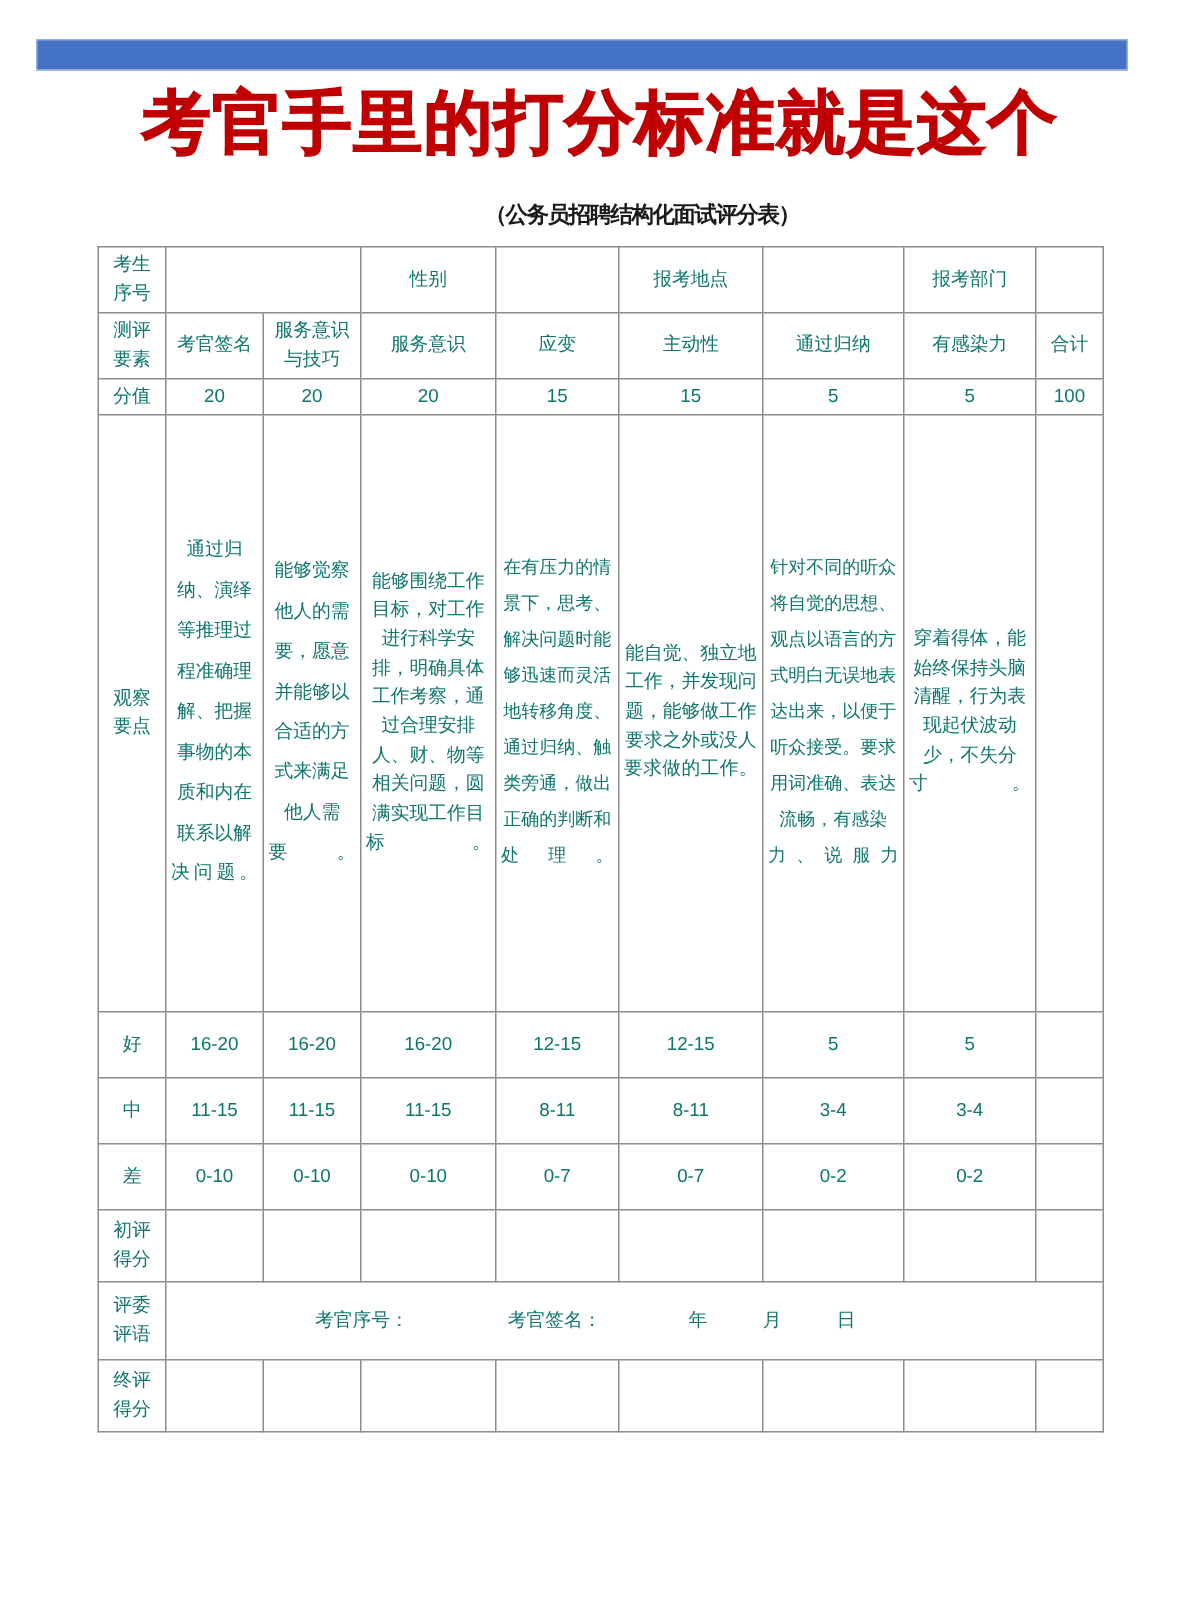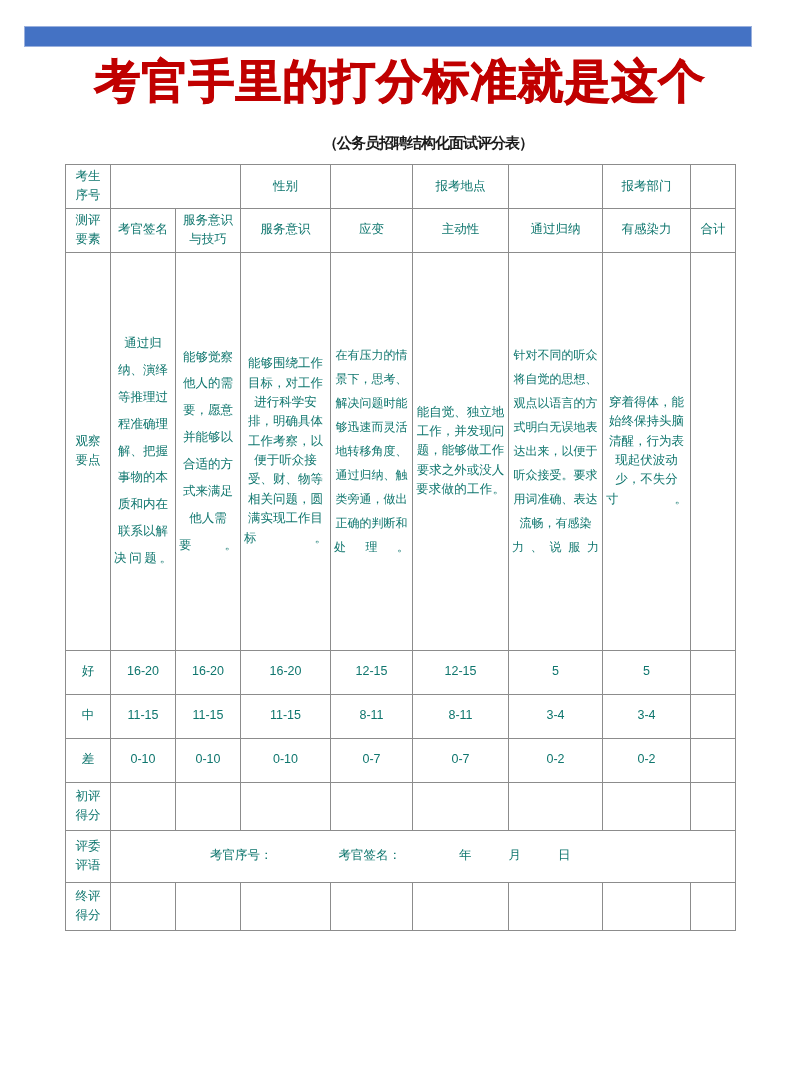--- a/index.html
+++ b/index.html
@@ -79,21 +79,21 @@
   td.obs{
     vertical-align:middle;
     text-align:justify;
     text-align-last:justify;
     font-size:12.5px;
     line-height:2.05;
     padding:6px 6px;
     letter-spacing:0px;
     word-break:break-all;
   }
-  td.obs .inner{display:block;}
+  td.obs .inner{display:block;font-family:Liberation Mono, monospace;}
   td.obs.narrow{font-size:12px;line-height:2.0;}
   td.obs.loose{line-height:2.15;}
 
   td.rowlab{
     font-size:13px;
     line-height:1.5;
     text-align:center;
     padding:3px 0;
   }
   td.blank{}
@@ -164,34 +164,45 @@
           <div>与技巧</div>
         </td>
         <td class="hdr-name">服务意识</td>
         <td class="hdr-name">应变</td>
         <td class="hdr-name">主动性</td>
         <td class="hdr-name">通过归纳</td>
         <td class="hdr-name">有感染力</td>
         <td class="hdr-name">合计</td>
       </tr>
 
+      <tr>
+        <td class="vlabel">分值</td>
+        <td class="score-num">20</td>
+        <td class="score-num">20</td>
+        <td class="score-num">20</td>
+        <td class="score-num">15</td>
+        <td class="score-num">15</td>
+        <td class="score-num">5</td>
+        <td class="score-num">5</td>
+        <td class="score-num">100</td>
+      </tr>
 
       <tr style="height:398px">
         <td class="vlabel">
           <div>观察</div>
           <div>要点</div>
         </td>
         <td class="obs loose">
               <span class="inner">通过归纳、演绎等推理过程准确理解、把握事物的本质和内在联系以解决问题。</span>
             </td>
         <td class="obs loose">
               <span class="inner">能够觉察他人的需要，愿意并能够以合适的方式来满足他人需要。</span>
             </td>
         <td class="obs">
-              <span class="inner">能够围绕工作目标，对工作进行科学安排，明确具体工作考察，以便于听众接受、财、物等相关问题，圆满实现工作目标。</span>
+              <span class="inner">能够围绕工作目标，对工作进行科学安排，明确具体工作考察，通过合理安排人、财、物等相关问题，圆满实现工作目标。</span>
             </td>
         <td class="obs narrow">
               <span class="inner">在有压力的情景下，思考、解决问题时能够迅速而灵活地转移角度、通过归纳、触类旁通，做出正确的判断和处理。</span>
             </td>
         <td class="obs">
               <span class="inner">能自觉、独立地工作，并发现问题，能够做工作要求之外或没人要求做的工作。</span>
             </td>
         <td class="obs narrow">
               <span class="inner">针对不同的听众将自觉的思想、观点以语言的方式明白无误地表达出来，以便于听众接受。要求用词准确、表达流畅，有感染力、说服力</span>
             </td>

